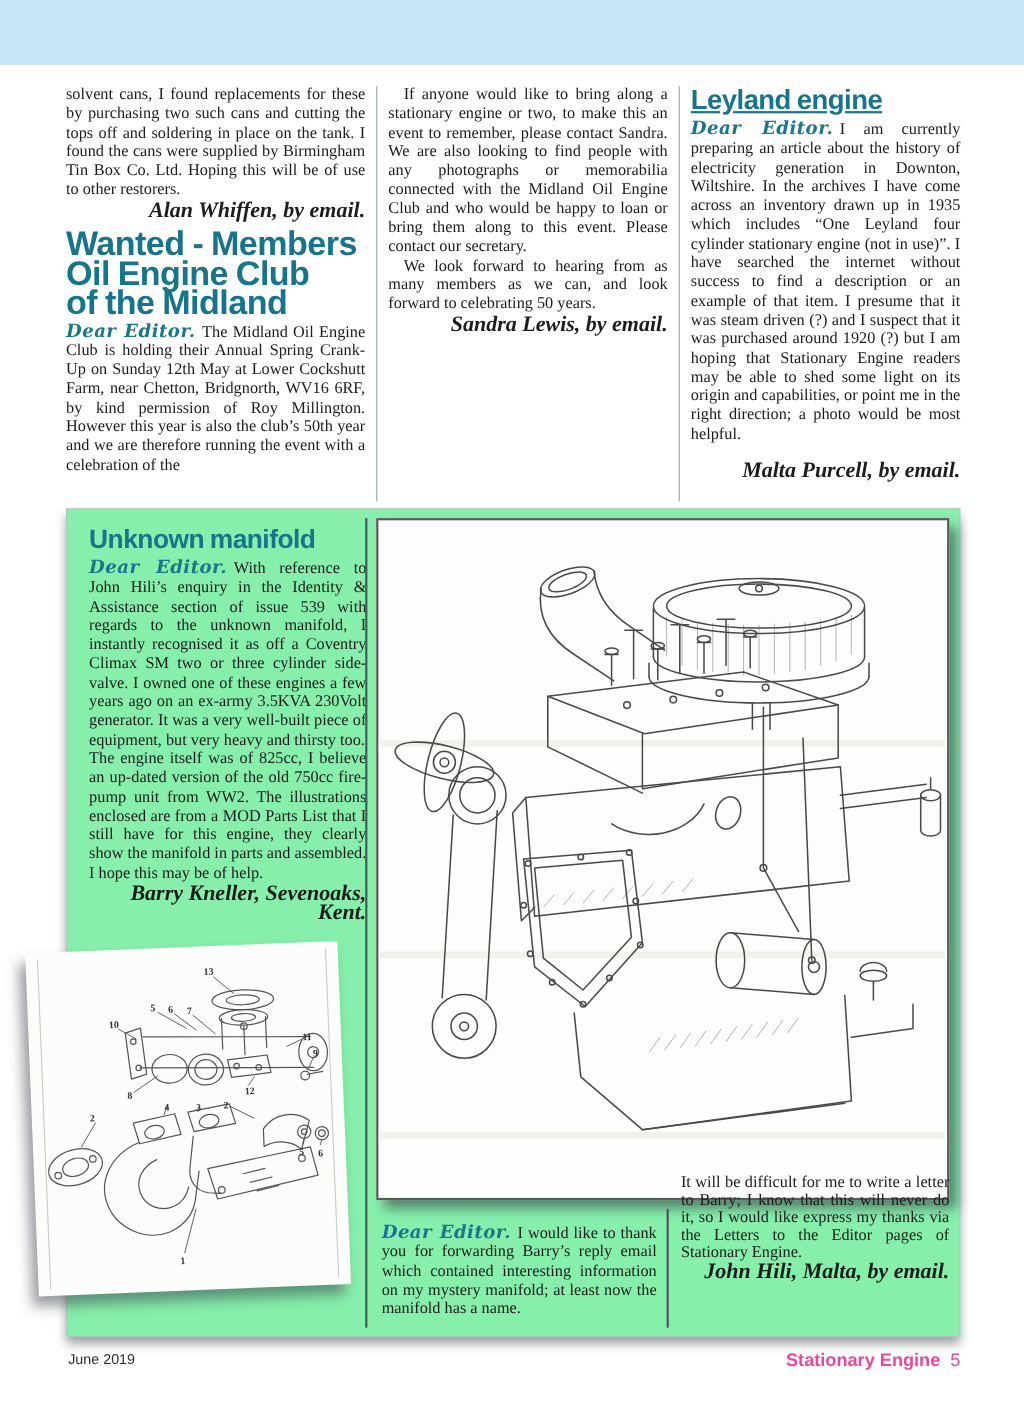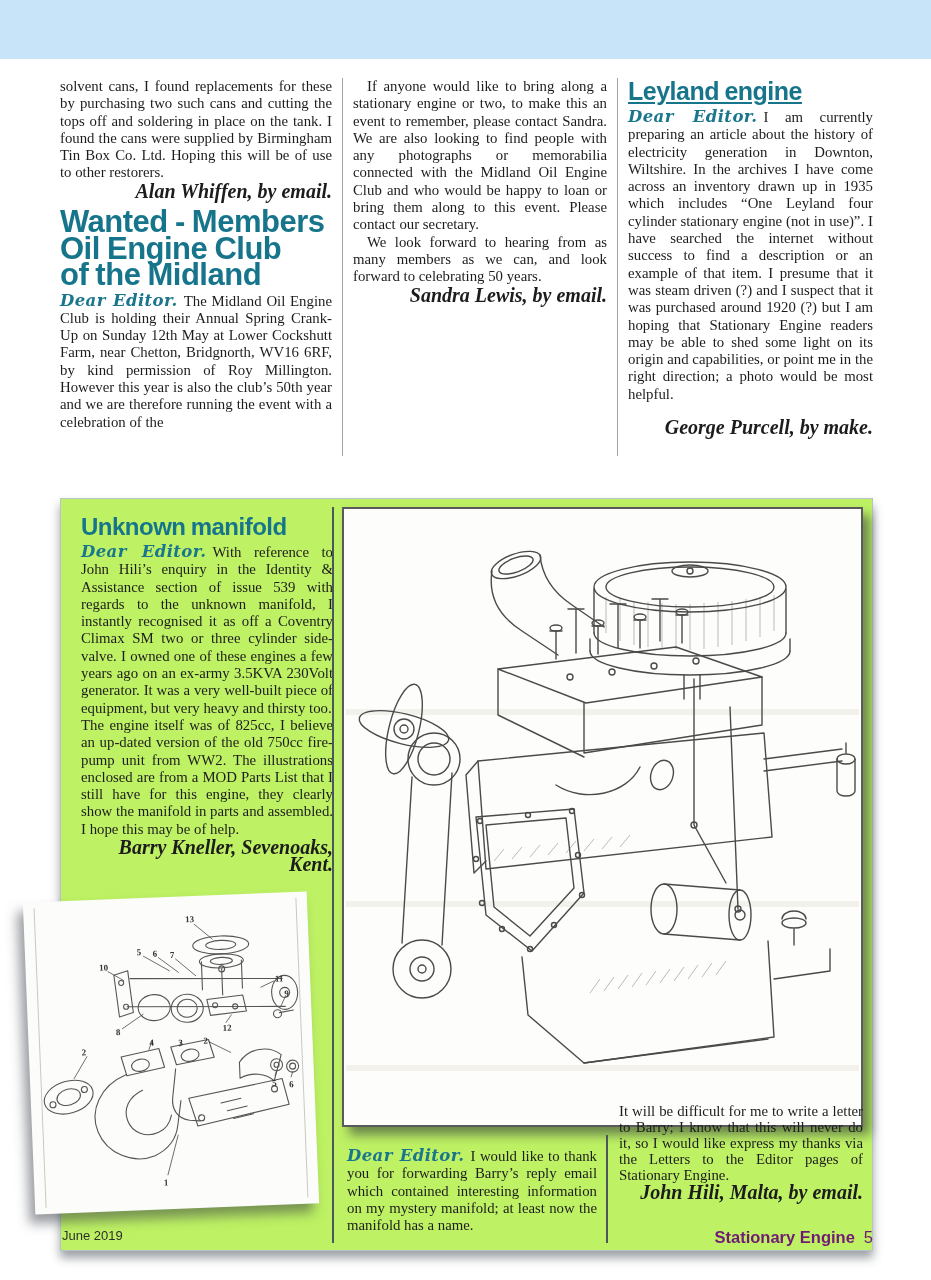--- a/index.html
+++ b/index.html
@@ -24,42 +24,42 @@
           color:#1a768d; font-size:16.5px; letter-spacing:.4px; margin-right:6px; }
 
   .hl { font-family:"Liberation Sans", sans-serif; font-weight:bold; color:#16758b;
         letter-spacing:-.5px; word-spacing:-1px; text-align:left; }
   .hl-multi { font-size:31px; line-height:26.5px; margin:9px 0 3px 0; }
   .hl-single { font-size:25px; line-height:27px; margin:0 0 3px 0;text-decoration:underline; }
   .hl-panel { font-size:24px; line-height:26px; margin:0 0 3px 0; }
 
   
   .panel { position:absolute; left:60px; top:462px; width:813px; height:753px;
-           background:#bef264; border:1px solid #b7c3c9;
-           box-shadow:0 7px 9px rgba(40,48,58,.45);margin-top:36px; }
+           background:#86efac; border:1px solid #b7c3c9;
+           box-shadow:0 7px 9px rgba(40,48,58,.45); }
   .panel-col { position:absolute; left:20px; top:15px; width:252px;
                font-size:14.8px; line-height:17.3px; text-align:justify; }
   .panel-rule-v { position:absolute; left:271px; top:8px; width:2px; height:736px; background:#4c565c; }
   .img-box { position:absolute; left:281px; top:8px; width:521px; height:620px;
              background:#fdfdfb; border:2px solid #5a5a5a;
              box-shadow:7px 8px 10px rgba(40,46,56,.55); }
   .reply-mid { position:absolute; left:286px; top:648px; width:250px;
                font-size:14.8px; line-height:17.3px; text-align:justify; }
   .reply-rule { position:absolute; left:545px; top:636px; width:2px; height:108px; background:#4c565c; }
   .reply-right { position:absolute; left:558px; top:604px; width:244px;
                  font-size:14.8px; line-height:16px; text-align:justify; }
 
   
   .paper { position:absolute; left:-32px; top:398px; width:284px; height:312px;
            background:#fcfcfa; transform:rotate(-2.3deg); transform-origin:50% 50%;
            box-shadow:-6px 9px 12px rgba(50,56,66,.5); }
 
   
   .footer-left  { position:absolute; left:62px;  top:1228px; font-family:"Liberation Sans",sans-serif; font-size:13px; color:#2d2d2d; }
-  .footer-right { position:absolute; right:58px; top:1228px; font-family:"Liberation Sans",sans-serif; font-size:16.5px; color:#701a75; }
+  .footer-right { position:absolute; right:58px; top:1228px; font-family:"Liberation Sans",sans-serif; font-size:16.5px; color:#ec4899; }
   .footer-right b { font-weight:bold; }
   .footer-right .pg { margin-left:9px; }
 
   
   .ln   { fill:none; stroke:#4a4a4a; stroke-width:1.4; stroke-linecap:round; stroke-linejoin:round; }
   .ln2  { fill:none; stroke:#555; stroke-width:1.1; stroke-linecap:round; stroke-linejoin:round; }
   .hat  { fill:none; stroke:#a9a9a5; stroke-width:.8; }
   .ld   { fill:none; stroke:#4e4e4e; stroke-width:.8; }
   .faint{ fill:none; stroke:#c9c9c2; stroke-width:1; }
   .band { fill:#eceae2; opacity:.6; }
@@ -89,21 +89,21 @@
     <p class="body ind">If anyone would like to bring along a stationary engine or two, to make this an event to remember, please contact Sandra. We are also looking to find people with any photographs or memorabilia connected with the Midland Oil Engine Club and who would be happy to loan or bring them along to this event. Please contact our secretary.</p>
     <p class="body ind">We look forward to hearing from as many members as we can, and look forward to celebrating 50 years.</p>
     <p class="sig">Sandra Lewis, by email.</p>
   </div>
 
   <div class="vr"></div>
 
   <div class="col c3">
     <div class="hl hl-single">Leyland engine</div>
     <p class="body"><span class="dear">Dear Editor.</span><span>I am currently preparing an article about the history of electricity generation in Downton, Wiltshire. In the archives I have come across an inventory drawn up in 1935 which includes “One Leyland four cylinder stationary engine (not in use)”. I have searched the internet without success to find a description or an example of that item. I presume that it was steam driven (?) and I suspect that it was purchased around 1920 (?) but I am hoping that Stationary Engine readers may be able to shed some light on its origin and capabilities, or point me in the right direction; a photo would be most helpful.</span></p>
-    <p class="sig" style="margin-top:16px">George Purcell, by make.</p>
+    <p class="sig" style="margin-top:16px">Malta Purcell, by email.</p>
   </div>
 </div>
 
 <div class="panel">
 
   <div class="panel-col">
     <div class="hl hl-panel">Unknown manifold</div>
     <p class="body"><span class="dear">Dear Editor.</span><span>With reference to John Hili’s enquiry in the Identity &amp; Assistance section of issue 539 with regards to the unknown manifold, I instantly recognised it as off a Coventry Climax SM two or three cylinder side-valve. I owned one of these engines a few years ago on an ex-army 3.5KVA 230Volt generator. It was a very well-built piece of equipment, but very heavy and thirsty too.</span></p>
     <p class="body">The engine itself was of 825cc, I believe an up-dated version of the old 750cc fire-pump unit from WW2. The illustrations enclosed are from a MOD Parts List that I still have for this engine, they clearly show the manifold in parts and assembled. I hope this may be of help.</p>
     <p class="sig">Barry Kneller, Sevenoaks, Kent.</p>

